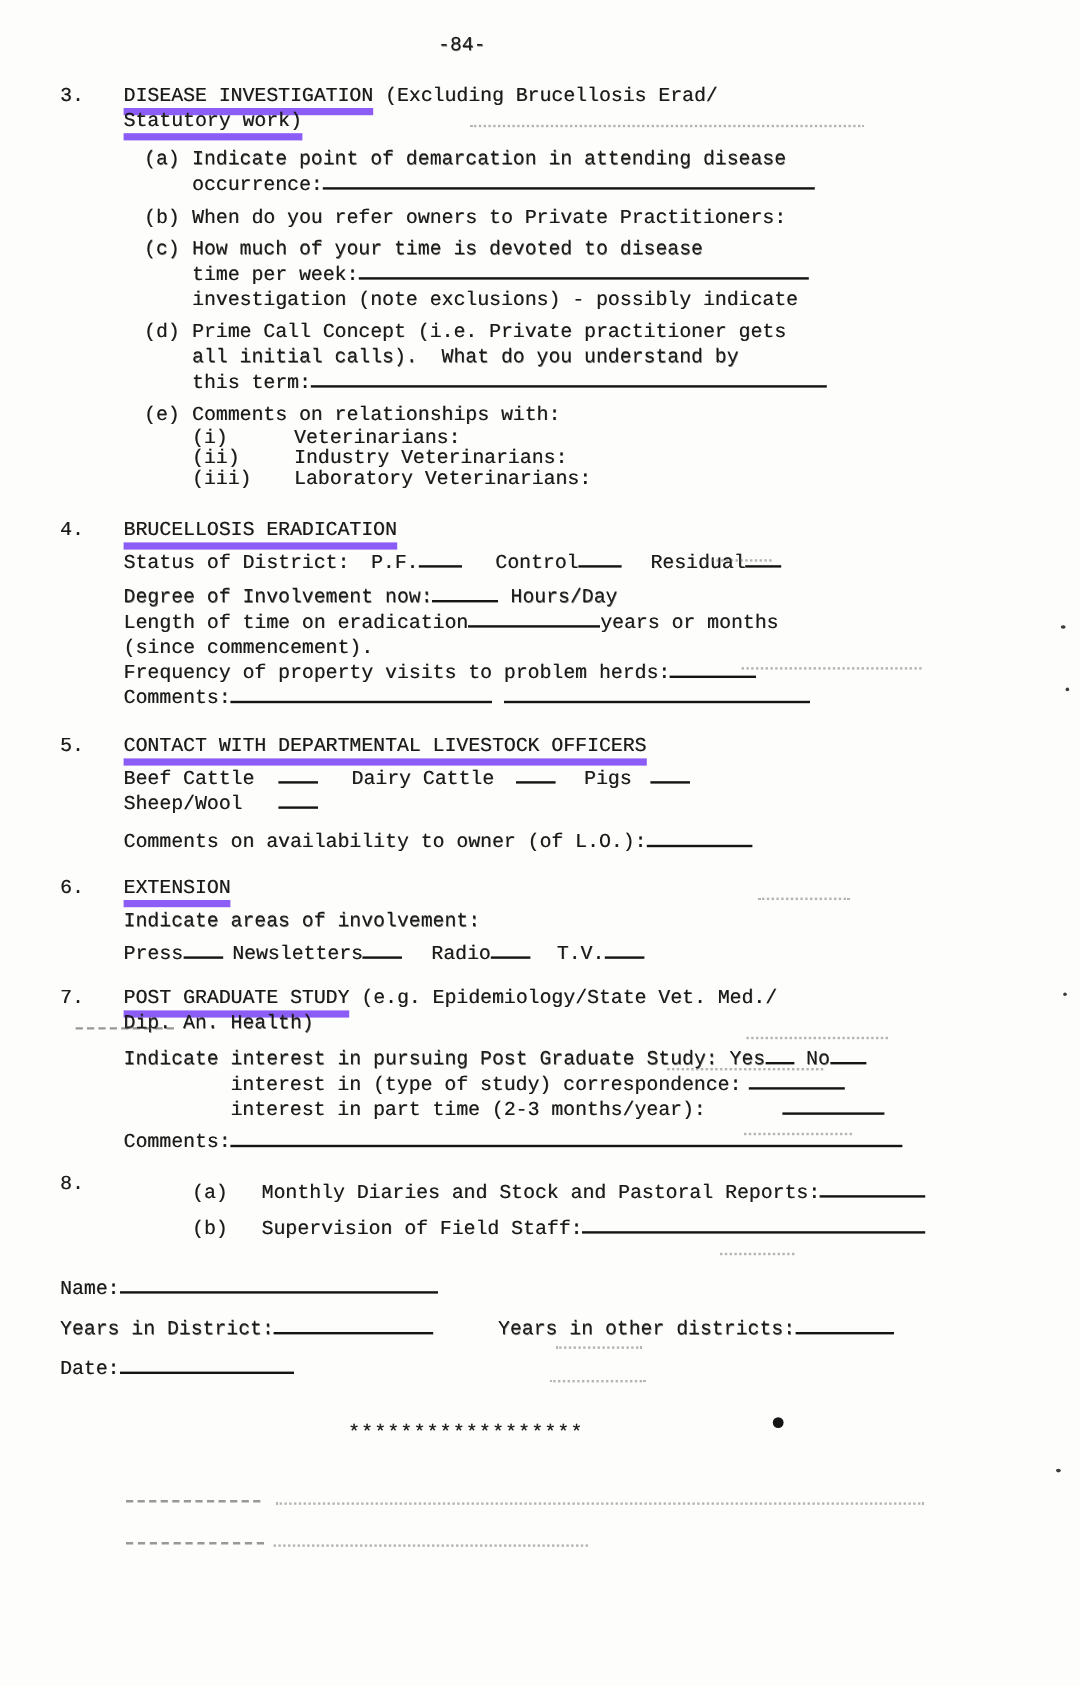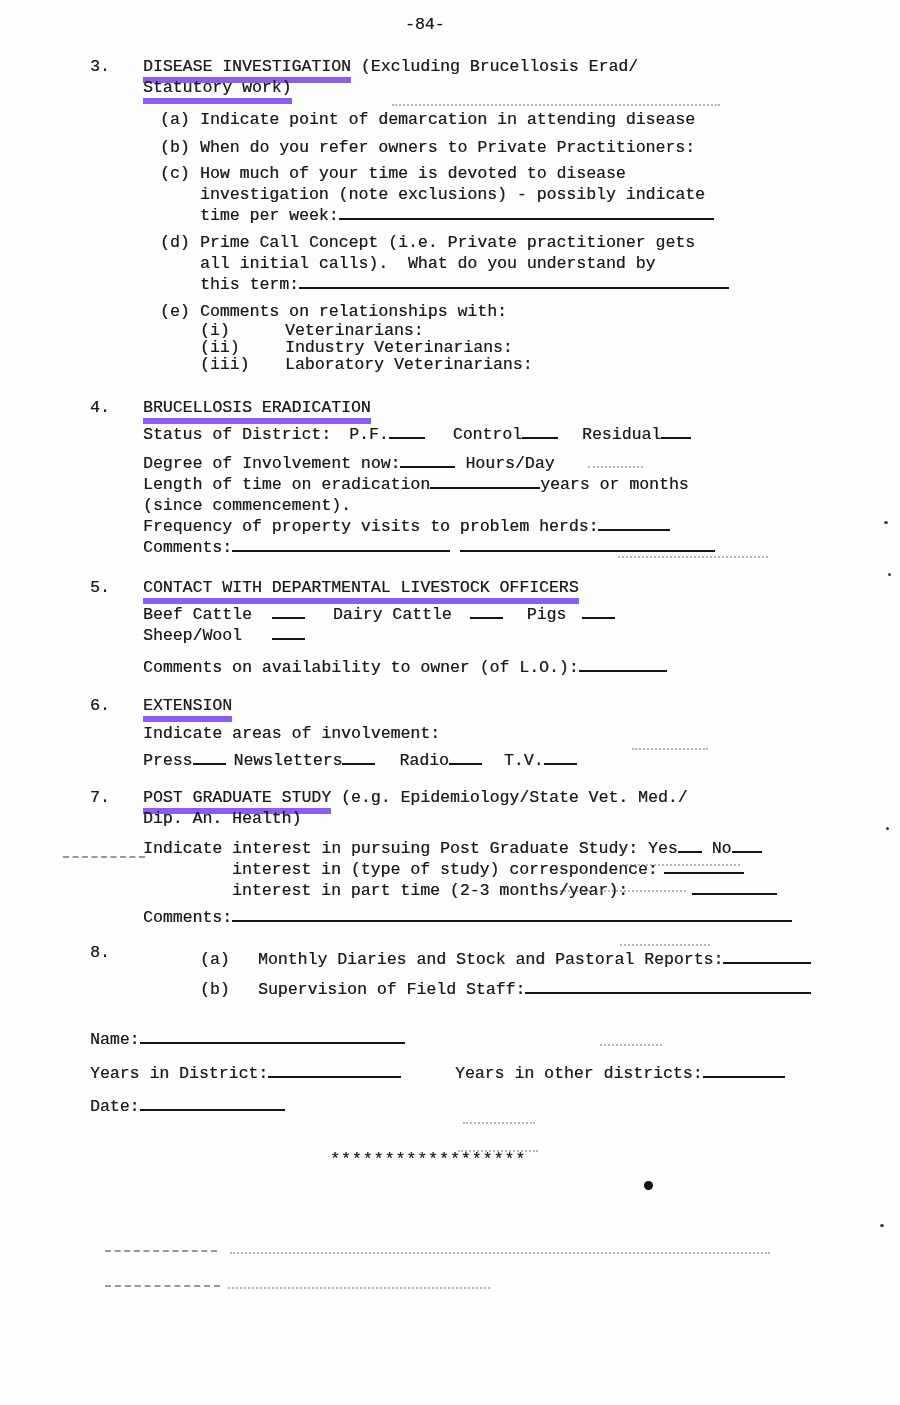--- a/index.html
+++ b/index.html
@@ -3,21 +3,21 @@
 <meta charset="utf-8">
 <style>
   html,body{margin:0;padding:0;background:#d8d8d4;}
   .page{
     position:relative;width:900px;height:1405px;margin:0 auto;
     background:#fdfdfb;overflow:hidden;color:#1a1a1a;
     font-family:"Liberation Mono","DejaVu Sans Mono",monospace;
     font-size:16.5px;line-height:21px;
     text-shadow:0.4px 0.2px 0 rgba(25,25,25,0.6);
   }
-  .inner{position:absolute;top:0;left:0;right:0;padding:14px 0 0 90px;box-sizing:border-box;}
+  .inner{position:absolute;top:13px;left:0;right:0;padding:14px 0 0 50px;box-sizing:border-box;}
   .ln{white-space:pre;}
   .pageno{margin-left:315px;}
   .sec{display:flex;}
   .num{width:53px;flex:none;}
   .sec-content{flex:1;min-width:0;}
   .u{border-bottom:6px solid #8b5cf6;padding-bottom:1px;}
   .blank{display:inline-block;border-bottom:2px solid #151515;height:13px;vertical-align:baseline;}
   .item{display:flex;margin-left:17px;}
   .ilabel{width:40px;flex:none;}
   .sub{display:flex;line-height:17px;}
@@ -43,34 +43,35 @@
     <div class="sec" style="margin-top:21px">
       <div class="num ln">3.</div>
       <div class="sec-content">
         <div class="ln"><span class="u">DISEASE INVESTIGATION</span><span> (Excluding Brucellosis Erad/</span></div>
         <div class="ln"><span class="u">Statutory work)</span></div>
 
         <div class="item" style="margin-top:11px">
           <div class="ilabel ln">(a)</div>
           <div>
             <div class="ln">Indicate point of demarcation in attending disease</div>
+            <div class="ln"><span>occurrence:</span><span class="blank" style="width:410px"></span></div>
           </div>
         </div>
 
         <div class="item" style="margin-top:7px">
           <div class="ilabel ln">(b)</div>
           <div class="ln">When do you refer owners to Private Practitioners:</div>
         </div>
 
         <div class="item" style="margin-top:5px">
           <div class="ilabel ln">(c)</div>
           <div>
             <div class="ln">How much of your time is devoted to disease</div>
+            <div class="ln"><span>time per week:</span><span class="blank" style="width:375px"></span></div>
             <div class="ln">investigation (note exclusions) - possibly indicate</div>
-            <div class="ln"><span>time per week:</span><span class="blank" style="width:375px"></span></div>
           </div>
         </div>
 
         <div class="item" style="margin-top:6px">
           <div class="ilabel ln">(d)</div>
           <div>
             <div class="ln">Prime Call Concept (i.e. Private practitioner gets</div>
             <div class="ln">all initial calls).  What do you understand by</div>
             <div class="ln"><span>this term:</span><span class="blank" style="width:430px"></span></div>
           </div>

